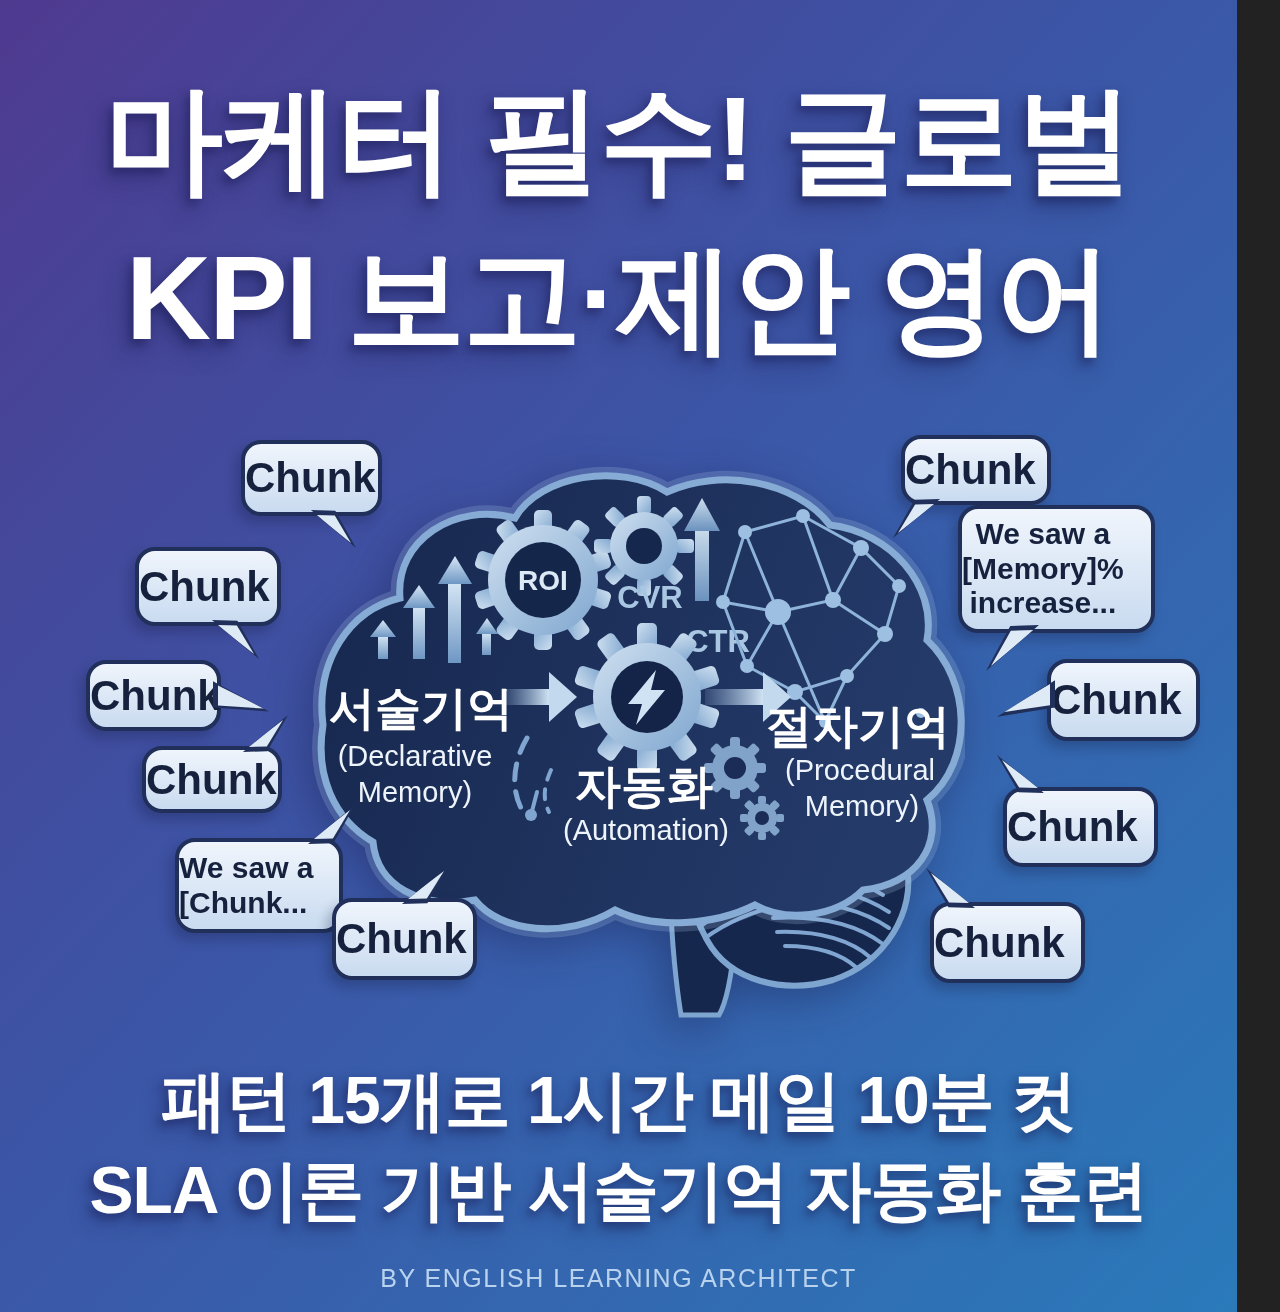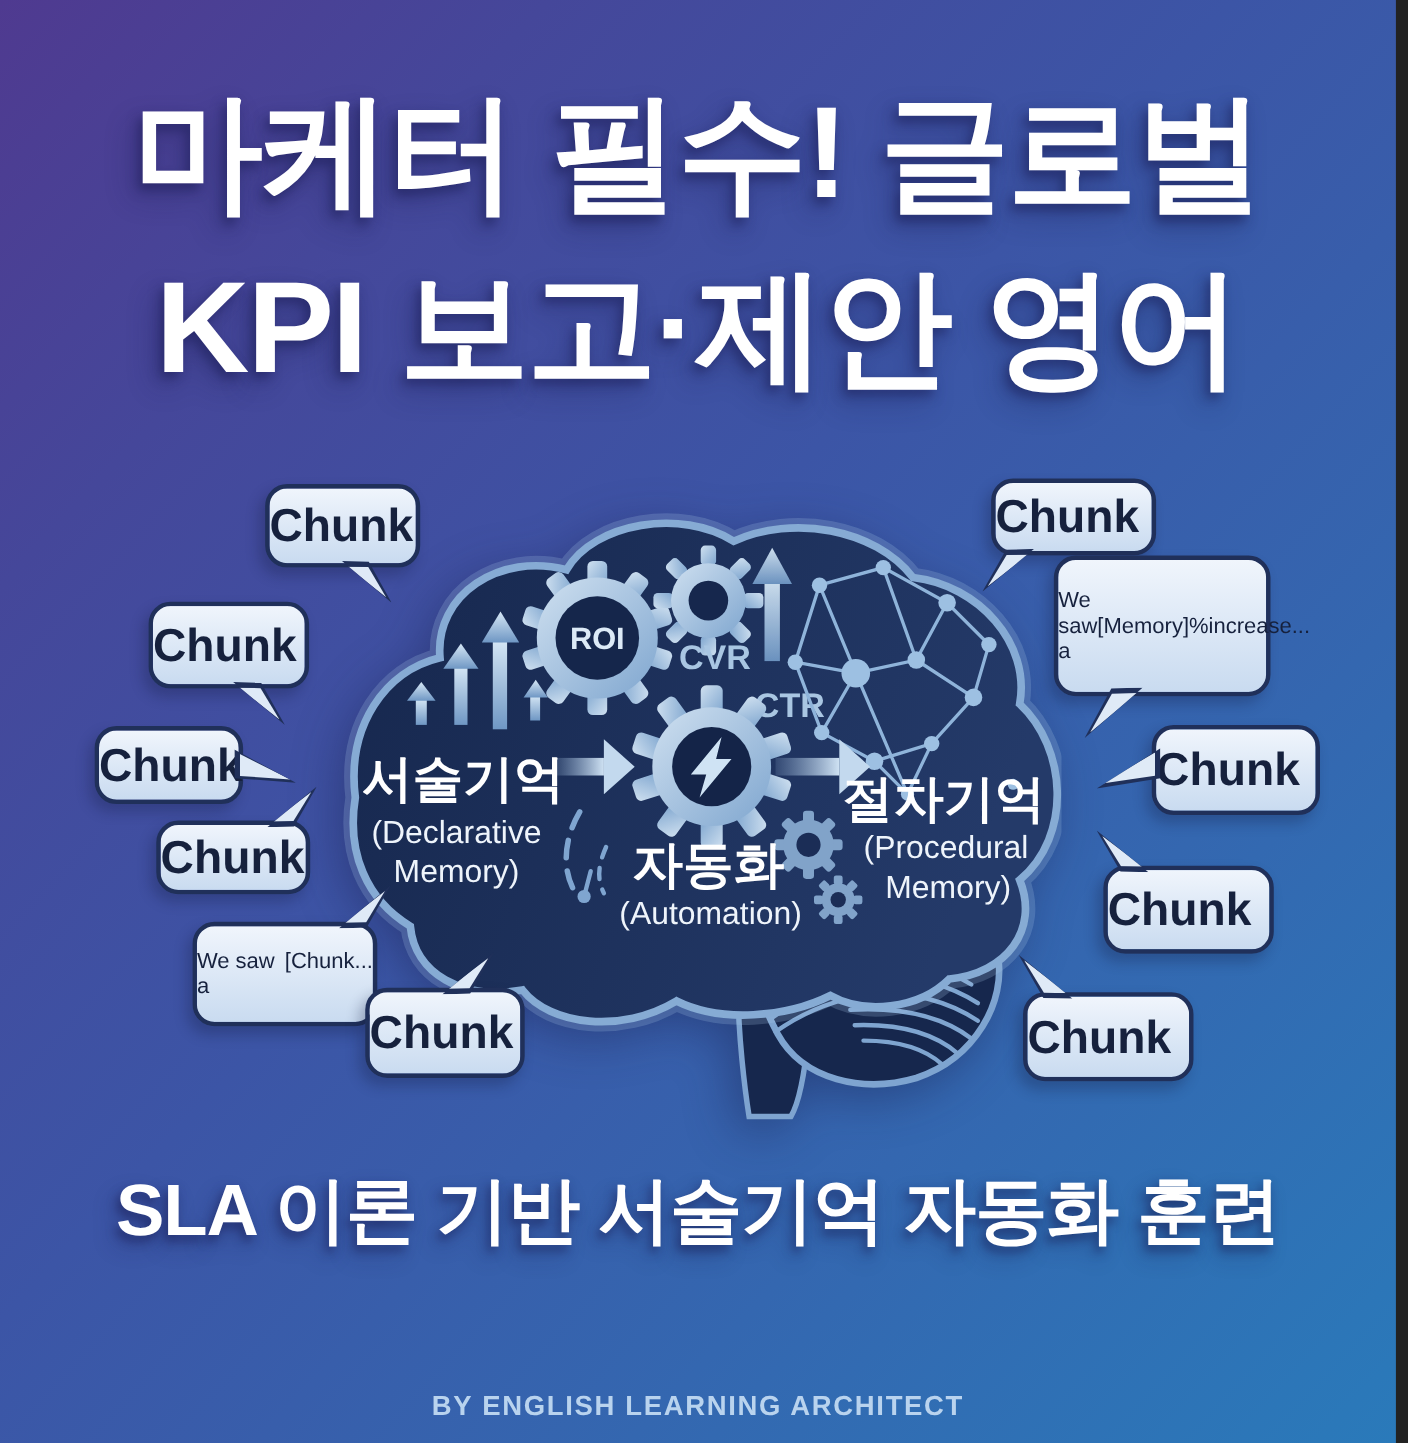--- a/index.html
+++ b/index.html
@@ -1,47 +1,46 @@
 <!DOCTYPE html>
 <html><head>
 <meta charset="utf-8">
 <style>
   html,body{margin:0;padding:0;background:#222;}
   .poster{
     position:relative;width:1237px;height:1312px;overflow:hidden;
     background:linear-gradient(133deg,#4f3a90 0%,#45479a 20%,#3c55a6 45%,#3467b0 72%,#2a7aba 100%);
     font-family:"Liberation Sans","DejaVu Sans",sans-serif;
-    padding-left:32px;
   }
   .title{
     position:absolute;top:60px;left:0;width:100%;text-align:center;
     color:#ffffff;font-size:118px;font-weight:800;line-height:1.35;letter-spacing:-2px;
     text-shadow:-4px 6px 10px rgba(24,26,80,.5),-8px 12px 26px rgba(24,26,80,.33);
     white-space:nowrap;
   }
   .subtitle{
     position:absolute;top:1056px;left:0;width:100%;text-align:center;
     color:#ffffff;font-size:66px;font-weight:800;line-height:1.36;letter-spacing:-1px;
     text-shadow:-3px 5px 9px rgba(24,26,80,.5),-6px 10px 20px rgba(24,26,80,.3);
     white-space:nowrap;
   }
   .footer{
     position:absolute;top:1264px;left:0;width:100%;text-align:center;
-    color:#b9d3ee;font-size:25px;font-weight:700;letter-spacing:1.5px;
+    color:#b9d3ee;font-size:25px;font-weight:400;letter-spacing:1.5px;
   }
   .bubble{
     position:absolute;z-index:2;
     background:linear-gradient(180deg,#f0f5fc 0%,#c9dbf0 100%);
     border:4px solid #20305a;border-radius:20px;
     display:flex;align-items:center;justify-content:flex-start;
     color:#16213d;box-shadow:-5px 7px 12px rgba(18,24,60,.28);
     box-sizing:border-box;
   }
   .bubble-text{font-size:42px;font-weight:600;}
-  .bubble-lines{display:flex;flex-direction:row;align-items:center;font-size:20px;font-weight:400;line-height:1.15;}
+  .bubble-lines{display:flex;flex-direction:column;align-items:center;font-size:30px;font-weight:700;line-height:1.15;}
   .bubble-lines.left{align-items:flex-start;}
   .tail{position:absolute;background:#20305a;}
   .tail::after{content:"";position:absolute;inset:5px;background:#dfeaf7;clip-path:inherit;}
   .t-dr{clip-path:polygon(2% 0,100% 100%,55% 2%);}
   .t-ur{clip-path:polygon(2% 100%,100% 0,55% 98%);}
   .t-dl{clip-path:polygon(98% 0,0 100%,45% 2%);}
   .t-ul{clip-path:polygon(98% 100%,0 0,45% 98%);}
   .t-r{clip-path:polygon(0 8%,100% 80%,0 70%);}
   .t-l{clip-path:polygon(100% 12%,0 95%,100% 74%);}
   .brain-svg{position:absolute;left:310px;top:465px;filter:drop-shadow(-8px 10px 22px rgba(18,22,64,.38));}
@@ -293,18 +292,19 @@
   <div class="bubble" style="left:1003px;top:787px;width:155px;height:80px;">
     <span class="bubble-text">Chunk</span>
     <div class="tail t-ul" style="left:-10px;top:-36px;width:48px;height:38px;"></div>
   </div>
   <div class="bubble" style="left:930px;top:902px;width:155px;height:81px;">
     <span class="bubble-text">Chunk</span>
     <div class="tail t-ul" style="left:-8px;top:-38px;width:50px;height:40px;"></div>
   </div>
 
   <div class="subtitle">
+    <div>패턴 15개로 1시간 메일 10분 컷</div>
     <div>SLA 이론 기반 서술기억 자동화 훈련</div>
   </div>
 
   <div class="footer">BY ENGLISH LEARNING ARCHITECT</div>
 
 </div>
 
 </body></html>

